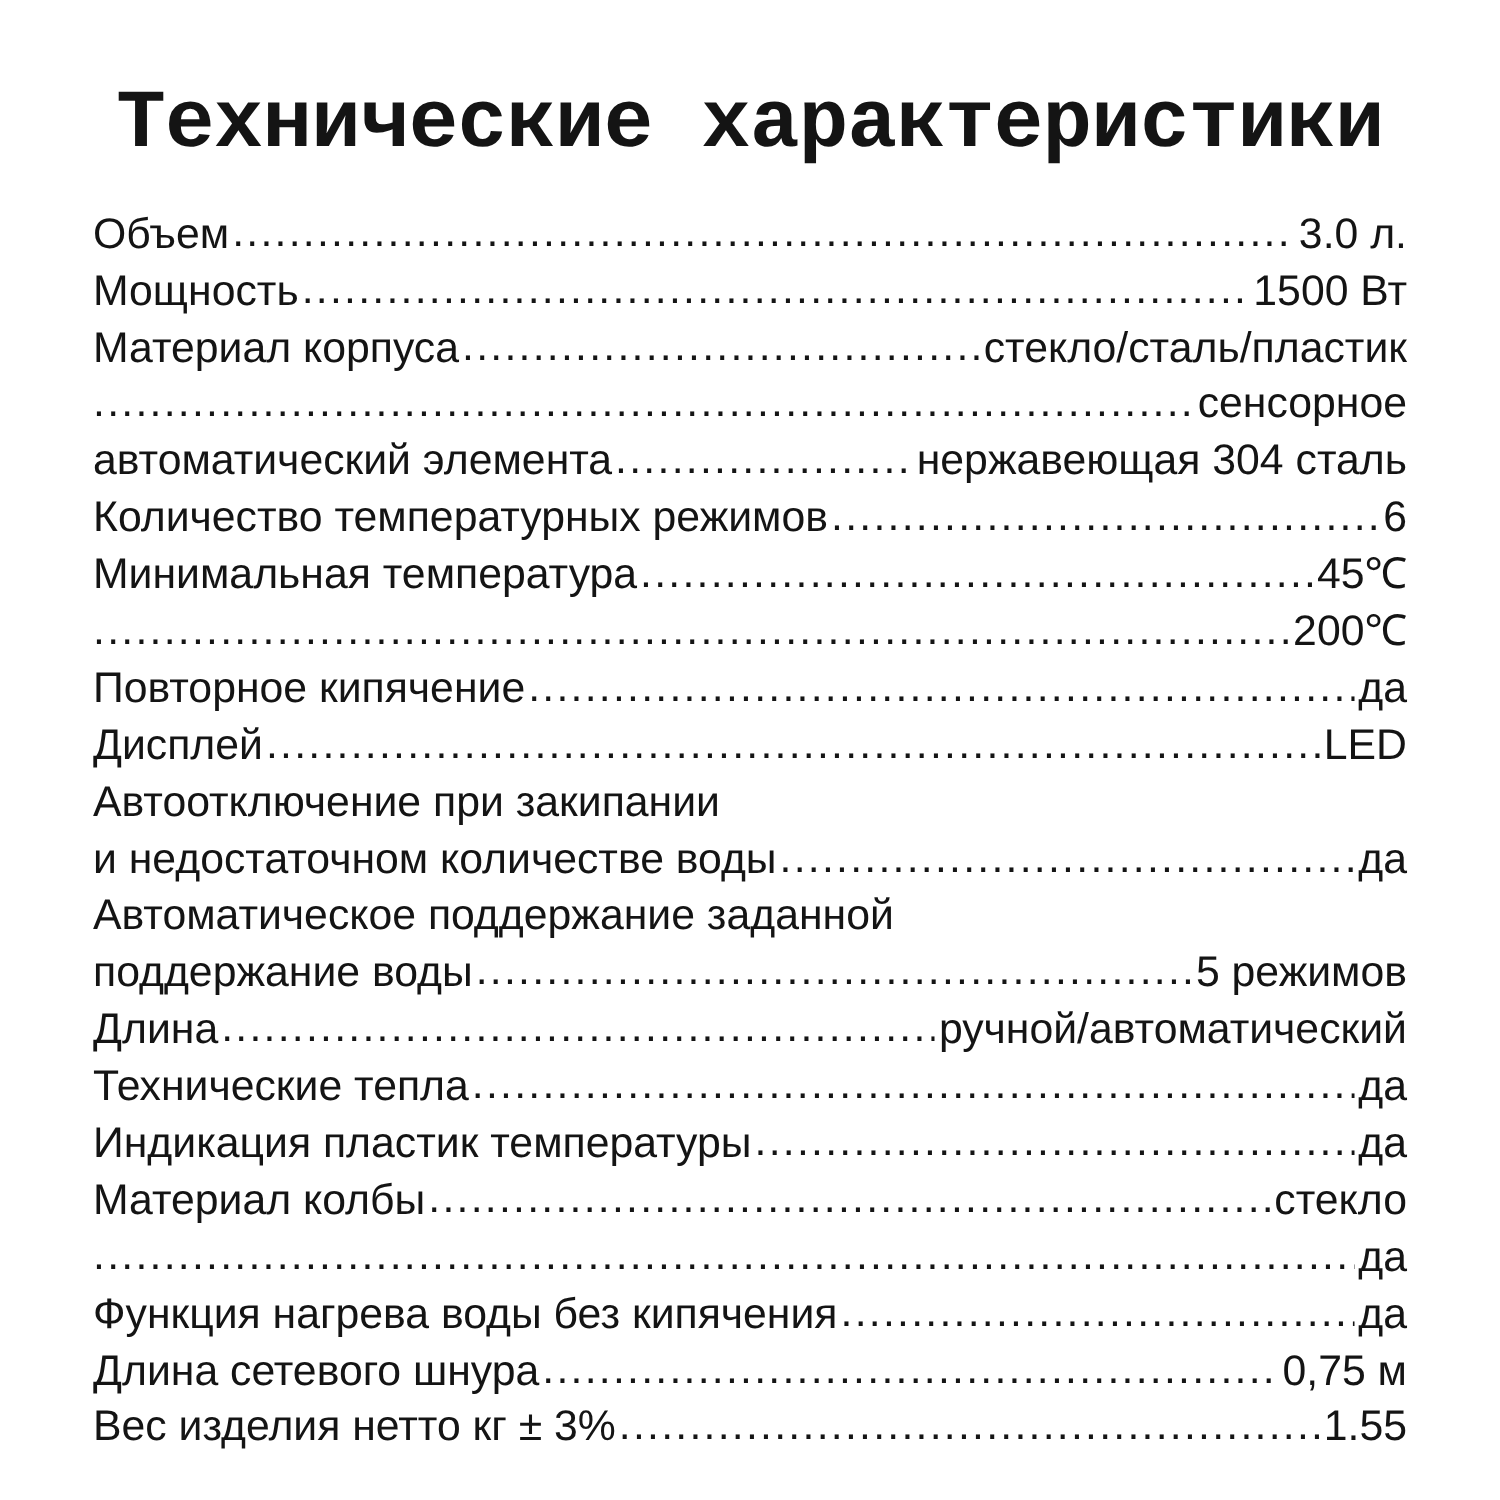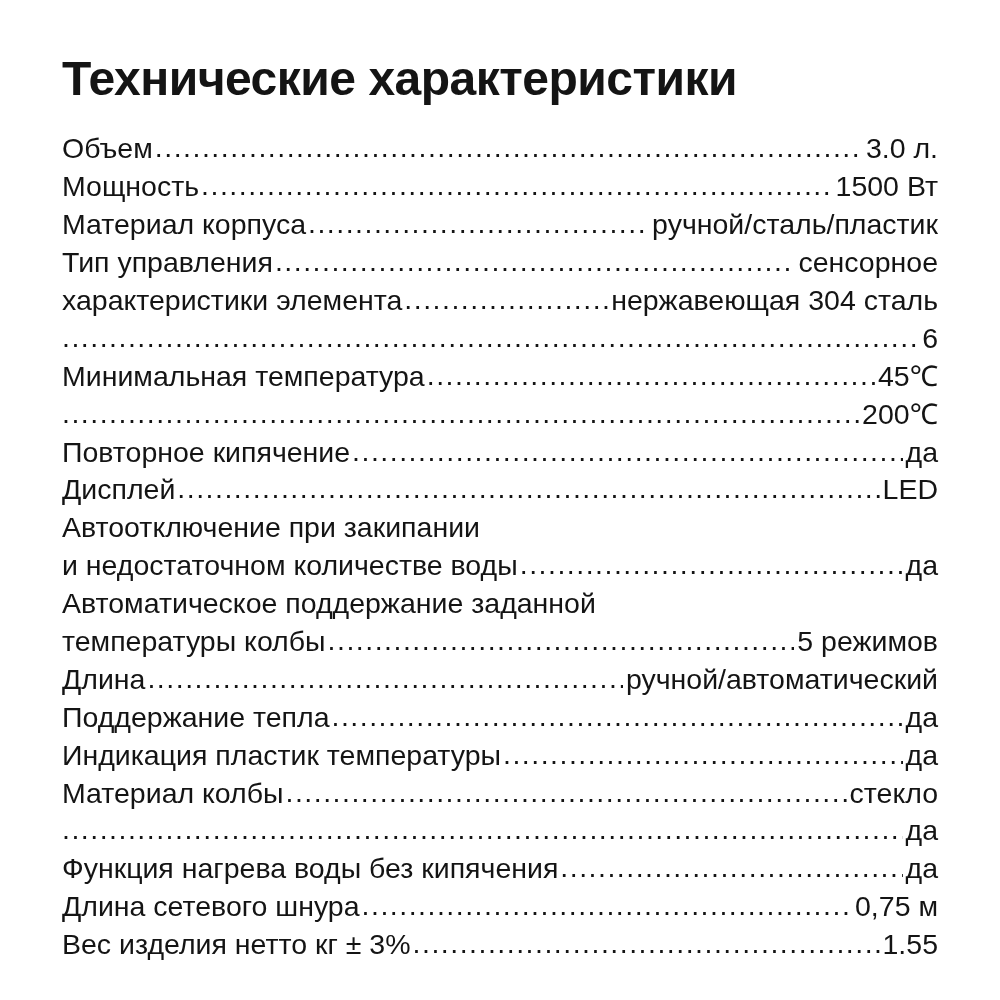--- a/index.html
+++ b/index.html
@@ -16,27 +16,28 @@
   }
   .sheet {
     width: 1000px;
     height: 1000px;
     box-sizing: border-box;
     padding: 40px 62px 20px 62px;
     display: flex;
     flex-direction: column;
   }
   .spec-title {
-    font-size: 48px;
+    font-size: 55px;
     font-weight: 700;
-    text-align: left;
+    text-align: center;
     letter-spacing: -0.5px;
     margin: 14px 0 26px 0;
     line-height: 1.05;
     color: #141414;
+    font-family: Liberation Mono, monospace;
   }
   .spec-list {
     display: flex;
     flex-direction: column;
   }
   .spec-row {
     display: flex;
     align-items: flex-start;
     font-size: 28.5px;
     line-height: 1.33;
@@ -77,33 +78,33 @@
         <span class="value">3.0 л.</span>
       </div>
       <div class="spec-row">
         <span class="label">Мощность </span>
         <span class="leader">............................................................................................................................................................................................................................</span>
         <span class="value">1500 Вт</span>
       </div>
       <div class="spec-row">
         <span class="label">Материал корпуса </span>
         <span class="leader">............................................................................................................................................................................................................................</span>
-        <span class="value">ручной/сталь/пластик</span>
+        <span class="value">стекло/сталь/пластик</span>
       </div>
       <div class="spec-row">
-        <span class="label">Тип управления </span>
         <span class="leader">............................................................................................................................................................................................................................</span>
         <span class="value">сенсорное</span>
       </div>
       <div class="spec-row">
-        <span class="label">характеристики элемента </span>
+        <span class="label">автоматический элемента </span>
         <span class="leader">............................................................................................................................................................................................................................</span>
         <span class="value">нержавеющая 304 сталь</span>
       </div>
       <div class="spec-row">
+        <span class="label">Количество температурных режимов</span>
         <span class="leader">............................................................................................................................................................................................................................</span>
         <span class="value">6</span>
       </div>
       <div class="spec-row">
         <span class="label">Минимальная температура</span>
         <span class="leader">............................................................................................................................................................................................................................</span>
         <span class="value">45℃</span>
       </div>
       <div class="spec-row">
         <span class="leader">............................................................................................................................................................................................................................</span>
@@ -124,31 +125,31 @@
       </div>
       <div class="spec-row">
         <span class="label">и недостаточном количестве воды </span>
         <span class="leader">............................................................................................................................................................................................................................</span>
         <span class="value">да</span>
       </div>
       <div class="spec-row cont-head">
         <span class="label">Автоматическое поддержание заданной</span>
       </div>
       <div class="spec-row">
-        <span class="label">температуры колбы </span>
+        <span class="label">поддержание воды </span>
         <span class="leader">............................................................................................................................................................................................................................</span>
         <span class="value">5 режимов</span>
       </div>
       <div class="spec-row">
         <span class="label">Длина</span>
         <span class="leader">............................................................................................................................................................................................................................</span>
         <span class="value">ручной/автоматический</span>
       </div>
       <div class="spec-row">
-        <span class="label">Поддержание тепла </span>
+        <span class="label">Технические тепла </span>
         <span class="leader">............................................................................................................................................................................................................................</span>
         <span class="value">да</span>
       </div>
       <div class="spec-row">
         <span class="label">Индикация пластик температуры</span>
         <span class="leader">............................................................................................................................................................................................................................</span>
         <span class="value">да</span>
       </div>
       <div class="spec-row">
         <span class="label">Материал колбы </span>

